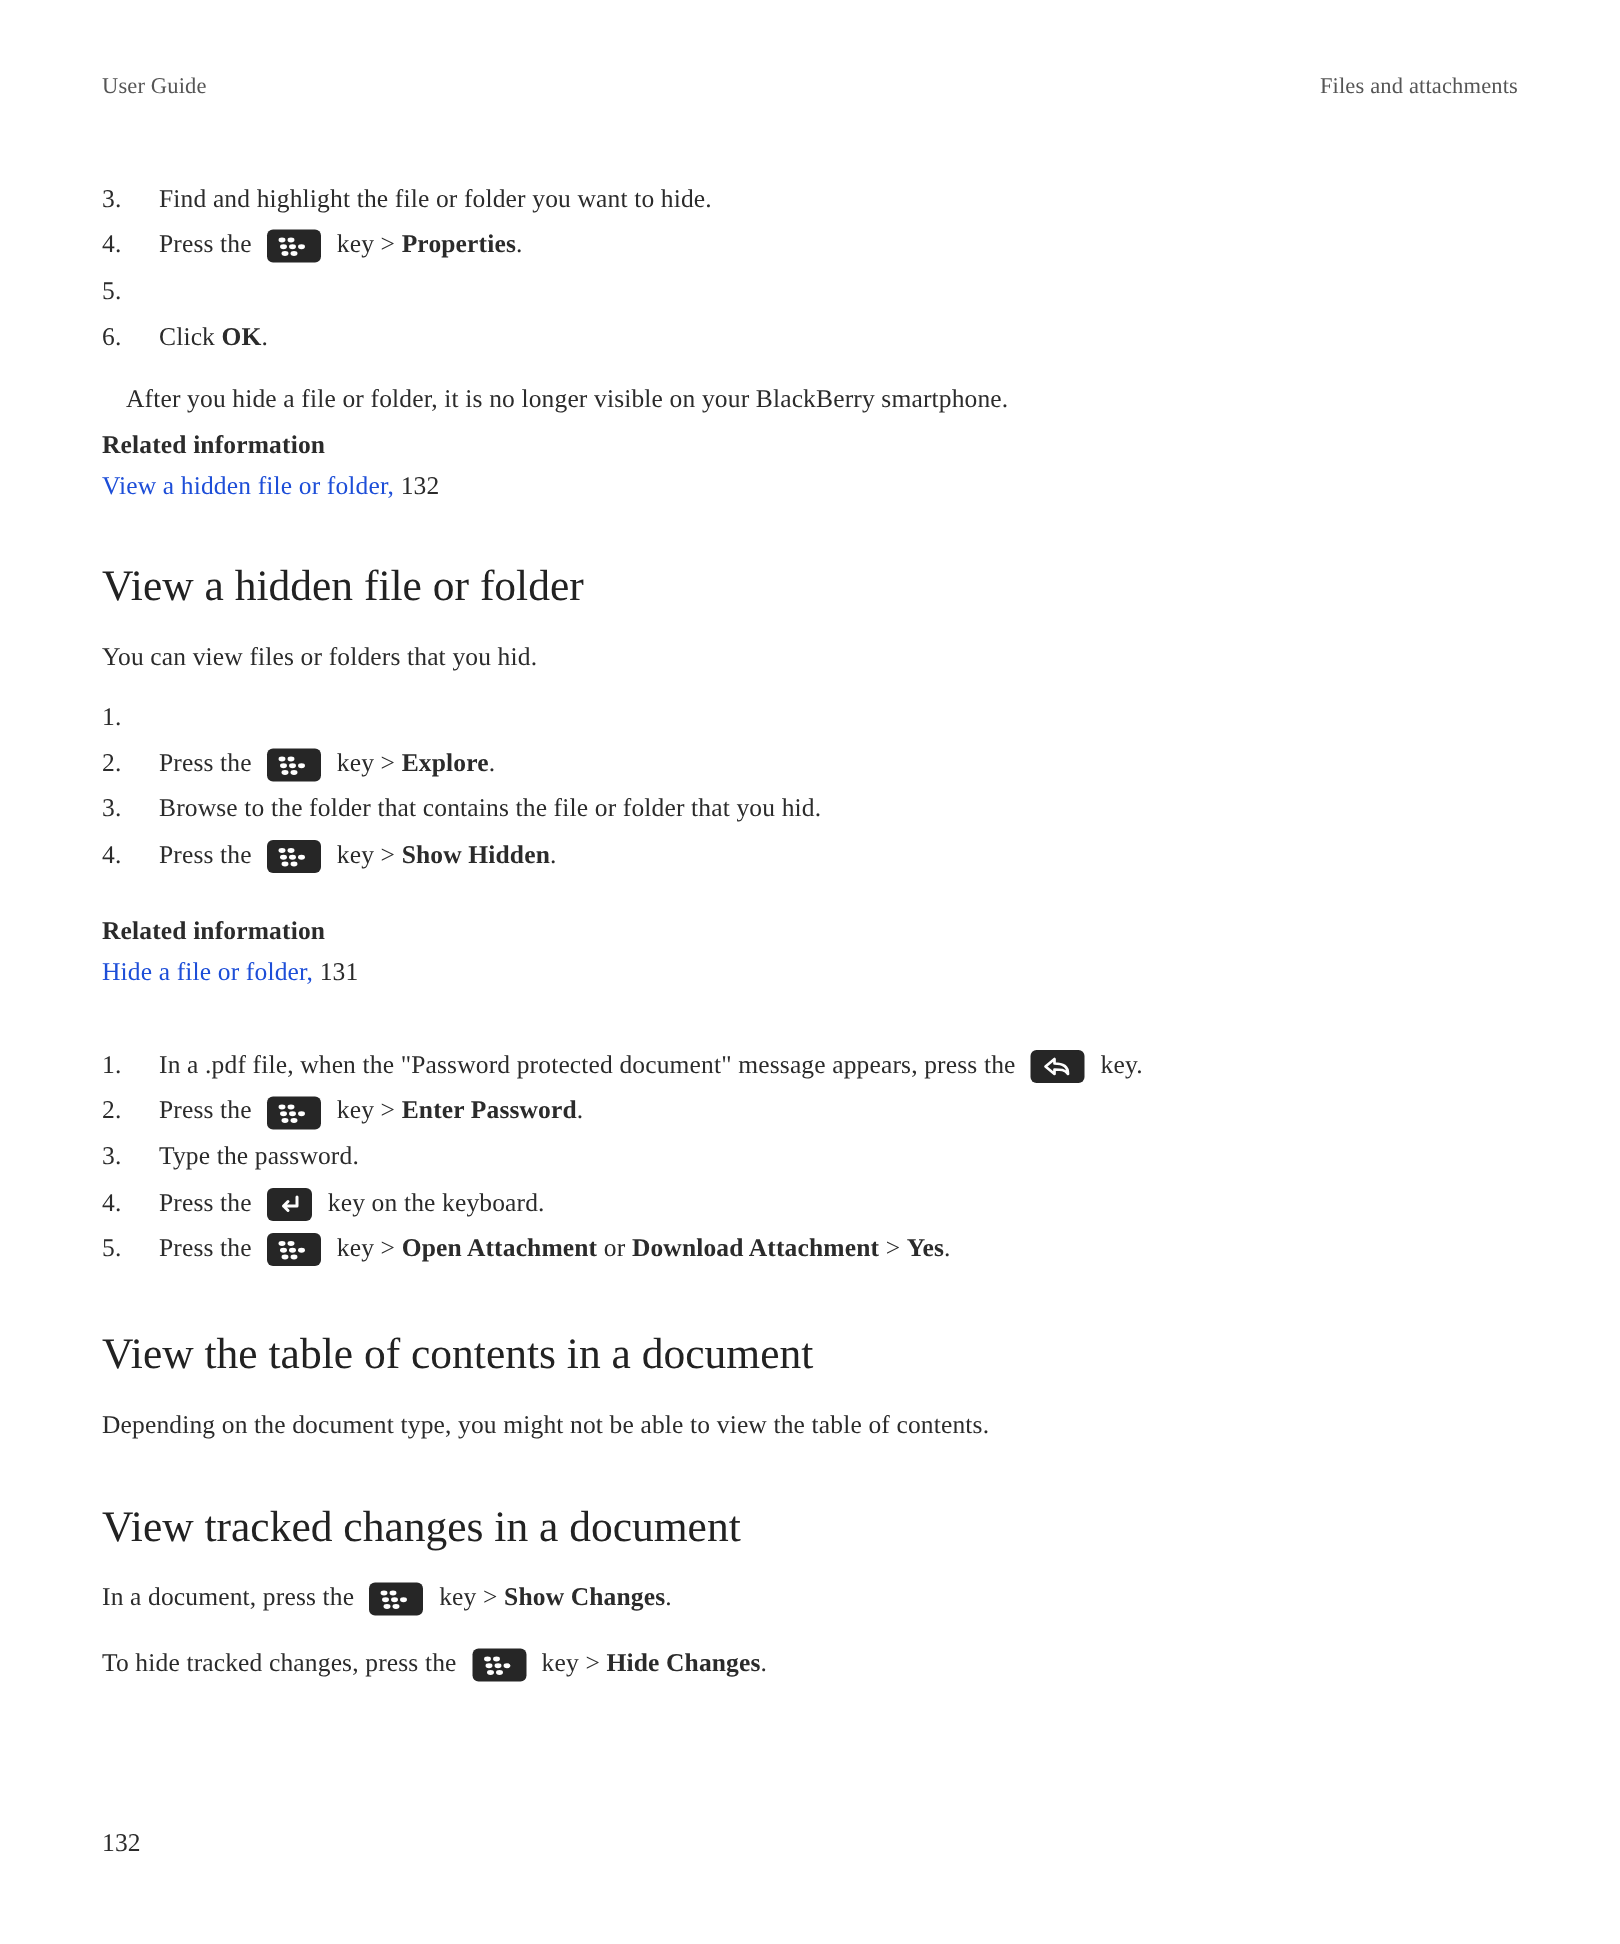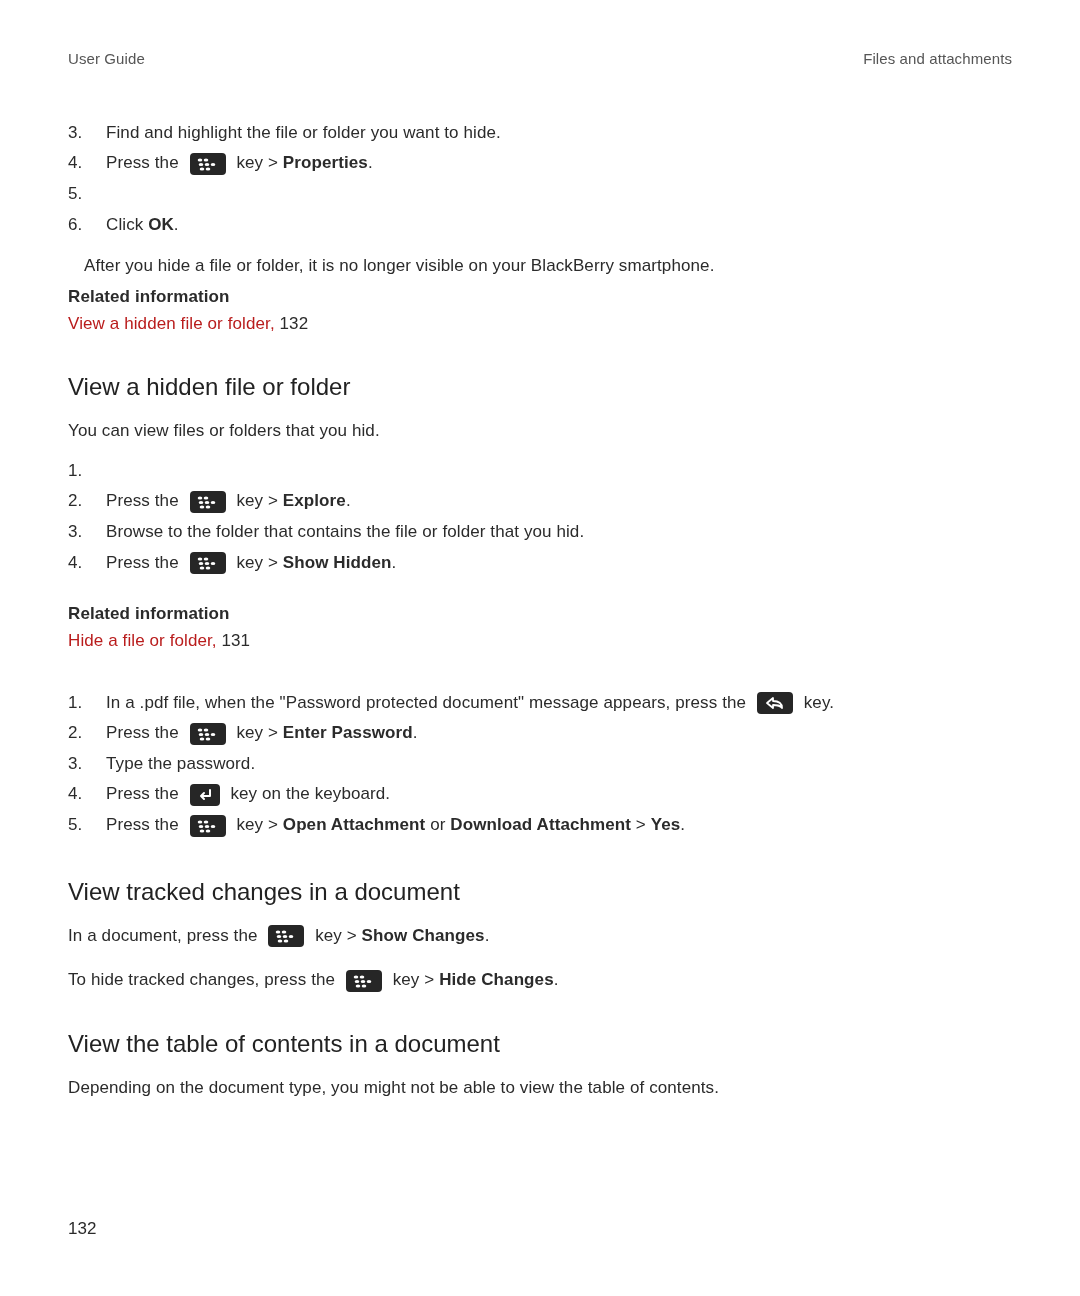--- a/index.html
+++ b/index.html
@@ -12,30 +12,31 @@
     font-size:17px;
     line-height:1.45;
     letter-spacing:0.1px;
   }
   .page {
     padding: 48px 68px 40px 68px;
     box-sizing:border-box;
     width:100%;
     height:100%;
     position:relative;
+    font-family:Liberation Serif, serif;
   }
   .hdr {
     display:flex;
     justify-content:space-between;
     font-size:15px;
     color:#555;
     margin-bottom:48px;
   }
   h2.sect {
-    font-size:24px;
+    font-size:29px;
     font-weight:400;
     color:#222;
     margin:0 0 14px 0;
     letter-spacing:0px;
   }
   p { margin:0 0 12px 0; }
   .tight { margin-bottom:6px;margin-left:16px; }
   ol.steps {
     list-style:none;
     padding:0;
@@ -52,21 +53,21 @@
   }
   ol.steps > li > .txt {
     flex:1;
   }
   .b { font-weight:700; }
   .rel-head {
     font-weight:700;
     margin:2px 0 2px 0;
   }
   a.link {
-    color:#b91c1c;
+    color:#1d4ed8;
     text-decoration:none;
   }
   .pgref { color:#2b2b2b; }
   .pagenum {
     position:absolute;
     left:68px;
     bottom:54px;
     font-size:17px;
   }
   
@@ -252,20 +253,25 @@
                   <ellipse cx="12" cy="13" rx="2.3" ry="1.6"></ellipse>
                 </g>
               </svg></span>
           <span> key &gt; </span><span class="b">Open Attachment</span><span> or </span><span class="b">Download Attachment</span><span> &gt; </span><span class="b">Yes</span><span>.</span>
         </span>
       </li>
     </ol>
   </div>
 
   <div class="sectblock">
+    <h2 class="sect">View the table of contents in a document</h2>
+    <p>Depending on the document type, you might not be able to view the table of contents.</p>
+  </div>
+
+  <div class="sectblock">
     <h2 class="sect">View tracked changes in a document</h2>
     <p>
       <span>In a document, press the </span>
       <span class="keyicon bb"><svg width="24" height="16" viewBox="0 0 24 16">
             <g fill="#fff">
               <ellipse cx="4" cy="4" rx="2.3" ry="1.6"></ellipse>
               <ellipse cx="10" cy="4" rx="2.3" ry="1.6"></ellipse>
               <ellipse cx="5" cy="8.5" rx="2.3" ry="1.6"></ellipse>
               <ellipse cx="11" cy="8.5" rx="2.3" ry="1.6"></ellipse>
               <ellipse cx="17" cy="8.5" rx="2.3" ry="1.6"></ellipse>
@@ -286,19 +292,14 @@
               <ellipse cx="11" cy="8.5" rx="2.3" ry="1.6"></ellipse>
               <ellipse cx="17" cy="8.5" rx="2.3" ry="1.6"></ellipse>
               <ellipse cx="6" cy="13" rx="2.3" ry="1.6"></ellipse>
               <ellipse cx="12" cy="13" rx="2.3" ry="1.6"></ellipse>
             </g>
           </svg></span>
       <span> key &gt; </span><span class="b">Hide Changes</span><span>.</span>
     </p>
   </div>
 
-  <div class="sectblock">
-    <h2 class="sect">View the table of contents in a document</h2>
-    <p>Depending on the document type, you might not be able to view the table of contents.</p>
-  </div>
-
   <div class="pagenum">132</div>
 </div>
 
 </body></html>

